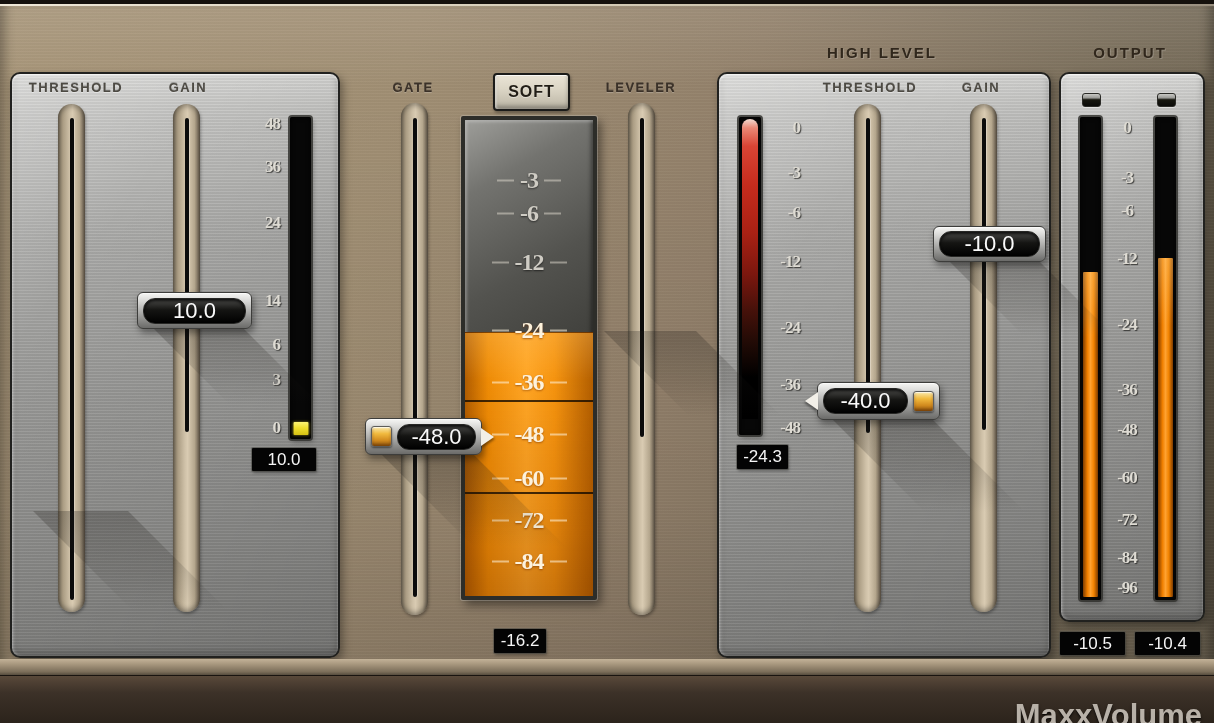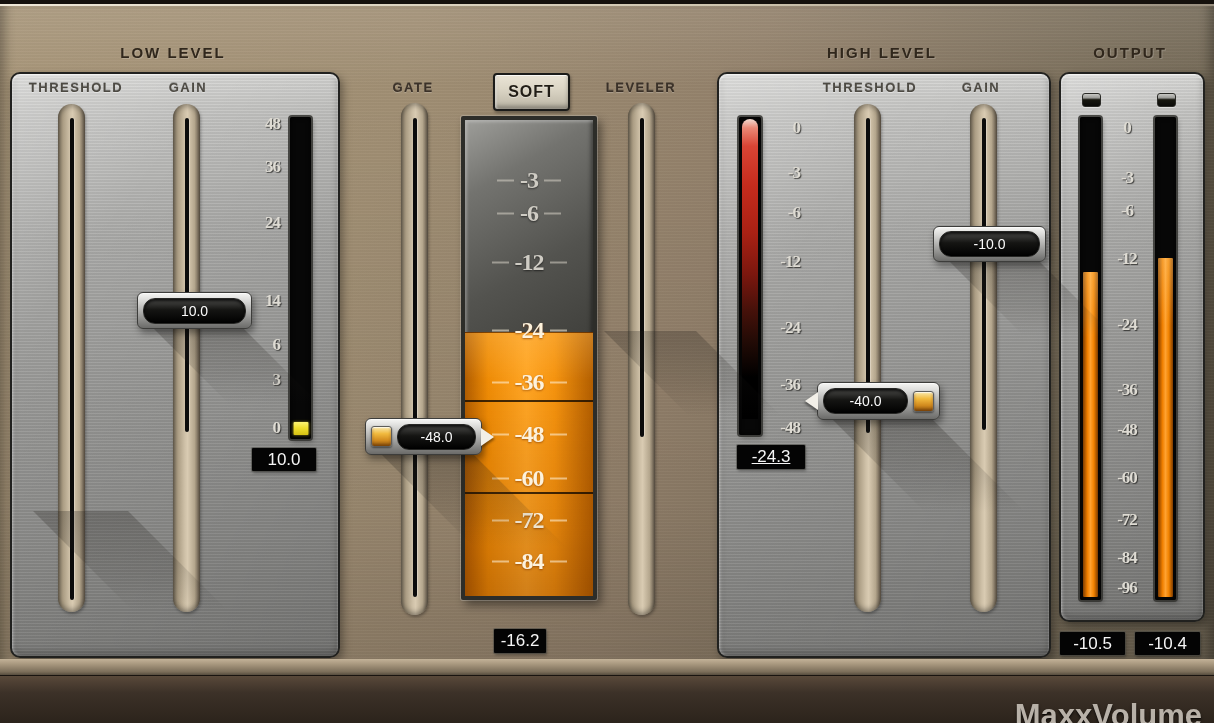--- a/index.html
+++ b/index.html
@@ -79,21 +79,21 @@
   .cscale .item.on-orange{color:#fdf2dc;text-shadow:0 1px 2px rgba(120,50,0,0.6);}
   .dash{display:inline-block;width:17px;height:2px;background:rgba(225,220,208,0.5);}
   .on-orange .dash{background:rgba(255,246,228,0.55);}
 
   .handle{position:absolute;display:flex;align-items:center;padding:0 5px;gap:5px;border-radius:6px;z-index:6;
     background:linear-gradient(180deg,#f6f6f4 0%,#dadad8 22%,#ababa9 55%,#80807e 85%,#6b6b69 100%);
     border:1px solid #3d3d3b;
     box-shadow:inset 0 1px 0 rgba(255,255,255,0.6), 2px 4px 7px rgba(0,0,0,0.40);}
   .hdisplay{flex:1;height:24px;border-radius:12px;border:1px solid #262624;
     background:linear-gradient(180deg,#4c4c4a 0%,#151513 45%,#000 100%);
-    color:#fafafa;font-size:14px;display:flex;align-items:center;justify-content:center;
+    color:#fafafa;font-size:22px;display:flex;align-items:center;justify-content:center;
     box-shadow:inset 0 2px 3px rgba(0,0,0,0.8);}
   .hled{width:19px;height:19px;border-radius:3px;border:1px solid #5d5d5b;
     background:linear-gradient(180deg,#f9e9ad 0%,#f1ba3f 35%,#d28b1e 70%,#9c6011 100%);
     box-shadow:inset 0 1px 1px rgba(255,255,255,0.75), inset 0 -2px 3px rgba(90,40,0,0.55), 0 1px 2px rgba(0,0,0,0.5);}
   .arrow-r{position:absolute;right:-13px;top:50%;transform:translateY(-50%);width:0;height:0;
     border-top:9px solid transparent;border-bottom:9px solid transparent;border-left:13px solid #f2efe8;
     filter:drop-shadow(1px 2px 1px rgba(0,0,0,0.4));}
   .arrow-l{position:absolute;left:-13px;top:50%;transform:translateY(-50%);width:0;height:0;
     border-top:9px solid transparent;border-bottom:9px solid transparent;border-right:13px solid #f2efe8;
     filter:drop-shadow(-1px 2px 1px rgba(0,0,0,0.4));}
@@ -111,21 +111,20 @@
 <body>
 
 <div class="stage">
   <div class="topline"></div>
   <div class="topshine"></div>
 
   <div class="panel" style="left:10px;top:72px;width:326px;height:582px;"></div>
   <div class="panel" style="left:717px;top:72px;width:330px;height:582px;"></div>
   <div class="panel" style="left:1059px;top:72px;width:142px;height:546px;"></div>
 
-  <div class="hdr" style="left:10px;top:44px;width:326px;">LOW LEVEL</div>
   <div class="hdr" style="left:717px;top:44px;width:330px;">HIGH LEVEL</div>
   <div class="hdr" style="left:1059px;top:44px;width:142px;">OUTPUT</div>
 
   <div class="sublabel" style="left:18px;top:80px;width:116px;">THRESHOLD</div>
   <div class="sublabel" style="left:150px;top:80px;width:76px;">GAIN</div>
 
   <div class="track" style="left:58px;top:104px;height:508px;">
     <div class="slot" style="top:14px;height:482px;"></div>
   </div>
   <div class="track" style="left:173px;top:104px;height:508px;">
@@ -224,21 +223,21 @@
   <div class="vscale numscale" style="left:762px;width:38px;">
 
   <div class="item" style="top: 128px;">0</div>
       <div class="item" style="top: 173px;">-3</div>
       <div class="item" style="top: 213px;">-6</div>
       <div class="item" style="top: 262px;">-12</div>
       <div class="item" style="top: 328px;">-24</div>
       <div class="item" style="top: 385px;">-36</div>
       <div class="item" style="top: 428px;">-48</div>
     </div>
-  <div class="readout" style="left:737px;top:445px;width:68px;height:24px;text-decoration:underline;">-24.3</div>
+  <div class="readout" style="left:737px;top:445px;width:51px;height:24px;">-24.3</div>
 
   <div class="track" style="left:854px;top:104px;height:508px;">
     <div class="slot" style="top:14px;height:315px;"></div>
   </div>
   <div class="track" style="left:970px;top:104px;height:508px;">
     <div class="slot" style="top:14px;height:312px;"></div>
   </div>
 
   <div class="cled" style="left:1082px;top:93px;"></div>
   <div class="cled" style="left:1157px;top:93px;"></div>

